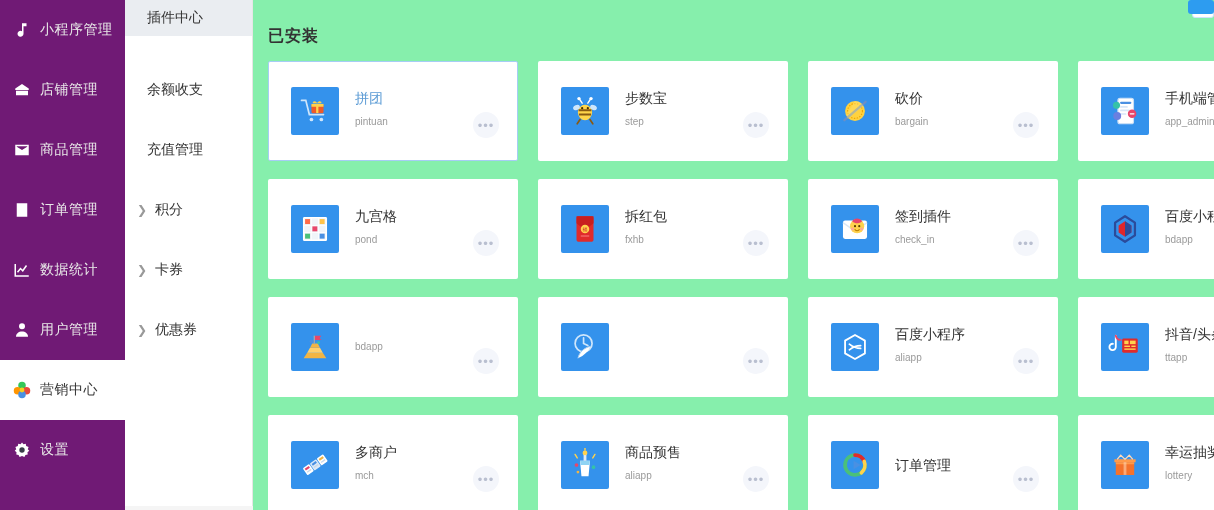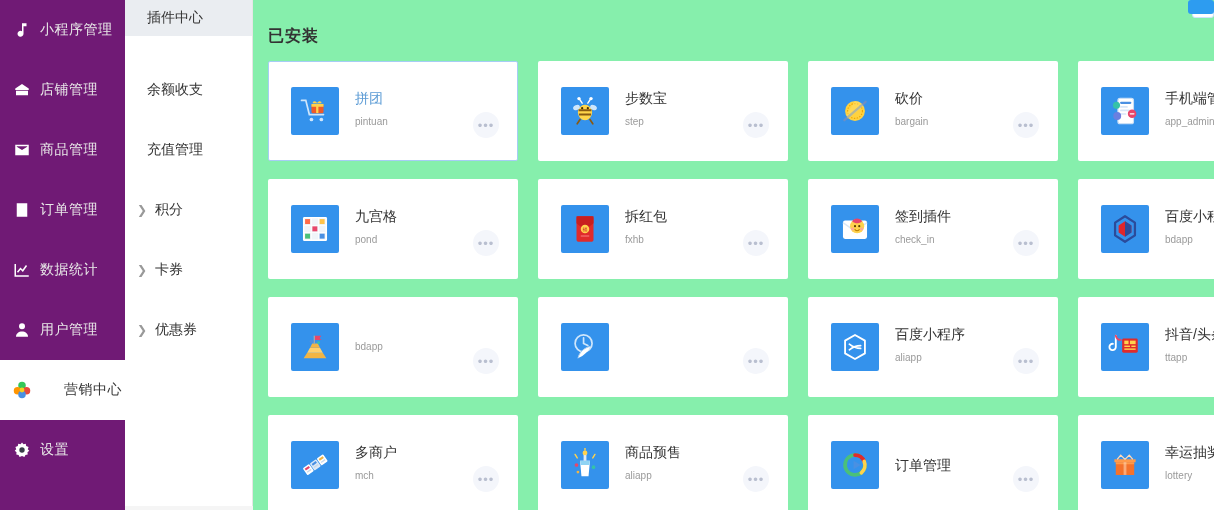--- a/index.html
+++ b/index.html
@@ -40,21 +40,20 @@
   .nav-item .nav-ico {
     width: 20px; height: 20px;
     margin-right: 8px;
     display: flex; align-items: center; justify-content: center;
     flex: 0 0 20px;
   }
   .nav-item .nav-ico svg { display: block; }
   .nav-item.active {
     background: #ffffff;
     color: #333;
-    gap: 24px;
   }
   .nav-label { white-space: nowrap; }
 
   
   .submenu {
     width: 128px;
     flex: 0 0 128px;
     background: #ffffff;
     height: 506px;
     border-right: 1px solid #e6e6e6;

